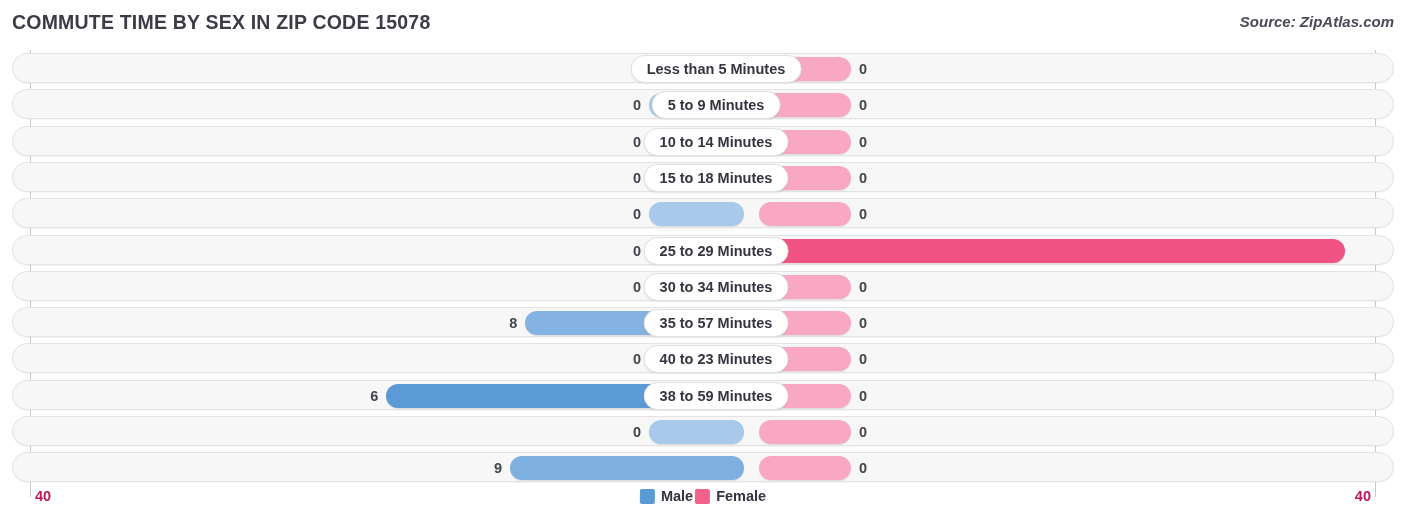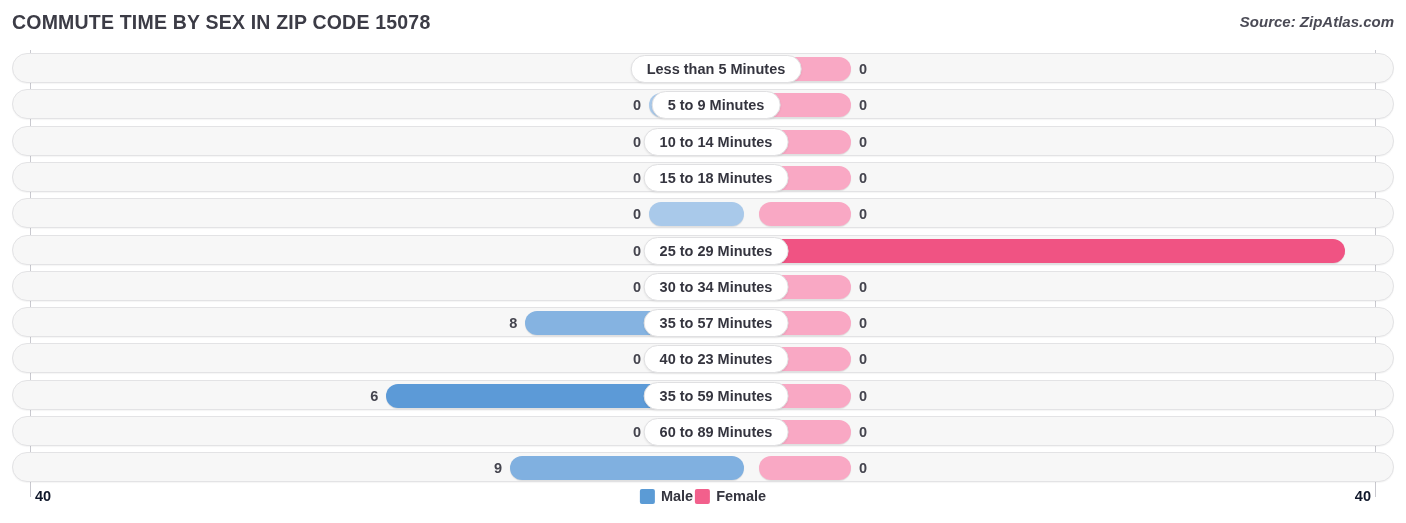--- a/index.html
+++ b/index.html
@@ -127,21 +127,21 @@
     position: absolute;
     left: 0;
     top: 482px;
     width: 1406px;
     height: 41px;
   }
   .tick {
     position: absolute;
     top: 6px;
     font-size: 14.5px;
-    color: #0f172a;
+    color: #be185d;
   }
   .tick.left  { left: 35px; }
   .tick.right { right: 35px; }
 
   .legend {
     position: absolute;
     left: 50%;
     top: 6px;
     transform: translateX(-50%);
     display: flex;
@@ -237,28 +237,27 @@
           <div class="val male-val" style="right: 752px;">0</div>
           <div class="bar" style="left: 746px; width: 92px; background: rgb(249, 168, 196);"></div>
           <div class="val female-val" style="left: 846px;">0</div>
           <div class="cat-pill">40 to 23 Minutes</div>
         </div>
         <div class="row" style="top: 329.7px;">
           <div class="bar" style="left: 373.35px; width: 357.65px; background: rgb(92, 154, 215);"></div>
           <div class="val male-val" style="right: 1014.65px;">6</div>
           <div class="bar" style="left: 746px; width: 92px; background: rgb(249, 168, 196);"></div>
           <div class="val female-val" style="left: 846px;">0</div>
-          <div class="cat-pill">35 to 59 Minutes</div>
+          <div class="cat-pill">38 to 59 Minutes</div>
         </div>
         <div class="row" style="top: 366px;">
           <div class="bar" style="left: 636px; width: 95px; background: rgb(169, 201, 234);"></div>
           <div class="val male-val" style="right: 752px;">0</div>
           <div class="bar" style="left: 746px; width: 92px; background: rgb(249, 168, 196);"></div>
           <div class="val female-val" style="left: 846px;">0</div>
-          <div class="cat-pill">60 to 89 Minutes</div>
         </div>
         <div class="row" style="top: 402.3px;">
           <div class="bar" style="left: 496.95px; width: 234.05px; background: rgb(128, 176, 224);"></div>
           <div class="val male-val" style="right: 891.05px;">9</div>
           <div class="bar" style="left: 746px; width: 92px; background: rgb(249, 168, 196);"></div>
           <div class="val female-val" style="left: 846px;">0</div>
         </div>
       </div>
   </div>
 

